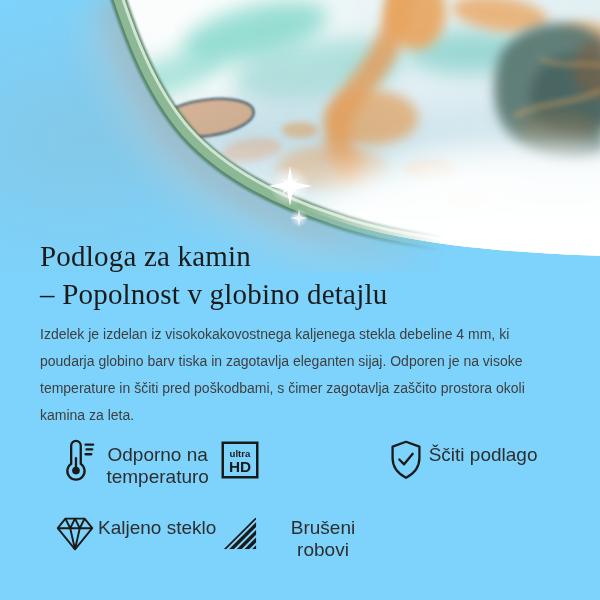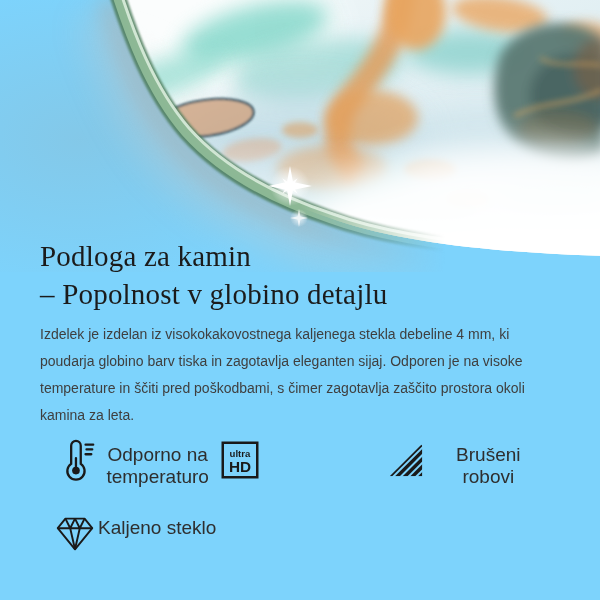--- a/index.html
+++ b/index.html
@@ -166,20 +166,39 @@
       <div class="feature">
         <span class="ic">
           <svg width="46" height="46" viewBox="0 0 48 48">
             <rect x="6" y="6" width="36" height="36" fill="none" stroke="#1a1a1a" stroke-width="2.6"></rect>
             <text x="24" y="21" text-anchor="middle" font-family="Liberation Sans, sans-serif" font-size="10" font-weight="700" fill="#1a1a1a">ultra</text>
             <text x="24" y="37" text-anchor="middle" font-family="Liberation Sans, sans-serif" font-size="16" font-weight="700" fill="#1a1a1a">HD</text>
           </svg>
         </span>
       </div>
 
+      <div class="feature">
+        <span class="ic">
+          <svg width="46" height="46" viewBox="0 0 48 48" fill="none" stroke="#1a1a1a" stroke-width="2.4" stroke-linejoin="round" stroke-linecap="round">
+            <path d="M24,5 L38,10 V22 C38,32 32,38.5 24,42.5 C16,38.5 10,32 10,22 V10 Z"></path>
+            <path d="M17,23.5 L22,28.5 L31,17.5"></path>
+          </svg>
+        </span>
+        <span class="lbl">Ščiti podlago</span>
+      </div>
+
+      <div class="feature">
+        <span class="ic">
+          <svg width="46" height="46" viewBox="0 0 48 48" fill="none" stroke="#1a1a1a" stroke-width="2" stroke-linejoin="round">
+            <path d="M6,19 L14,9 H34 L42,19 L24,41 Z"></path>
+            <path d="M6,19 H42 M14,9 L19,19 M24,9 L19,19 M24,9 L29,19 M34,9 L29,19 M19,19 L24,41 M29,19 L24,41"></path>
+          </svg>
+        </span>
+        <span class="lbl">Kaljeno steklo</span>
+      </div>
 
       <div class="feature">
         <span class="ic">
           <svg width="46" height="46" viewBox="0 0 48 48">
             <defs>
                 <clipPath id="triClip">
                   <path d="M7,41 L41,7 L41,41 Z"></path>
                 </clipPath>
               </defs>
             <g clip-path="url(#triClip)" stroke="#1a1a1a" stroke-width="3.6">
@@ -188,26 +207,16 @@
               <line x1="18" y1="46" x2="46" y2="18"></line>
               <line x1="26" y1="46" x2="46" y2="26"></line>
               <line x1="34" y1="46" x2="46" y2="34"></line>
               <line x1="42" y1="46" x2="46" y2="42"></line>
             </g>
           </svg>
         </span>
         <span class="lbl">Brušeni robovi</span>
       </div>
 
-      <div class="feature">
-        <span class="ic">
-          <svg width="46" height="46" viewBox="0 0 48 48" fill="none" stroke="#1a1a1a" stroke-width="2" stroke-linejoin="round">
-            <path d="M6,19 L14,9 H34 L42,19 L24,41 Z"></path>
-            <path d="M6,19 H42 M14,9 L19,19 M24,9 L19,19 M24,9 L29,19 M34,9 L29,19 M19,19 L24,41 M29,19 L24,41"></path>
-          </svg>
-        </span>
-        <span class="lbl">Kaljeno steklo</span>
-      </div>
-
 
     </div>
   </div>
 </div>
 
 </body></html>

